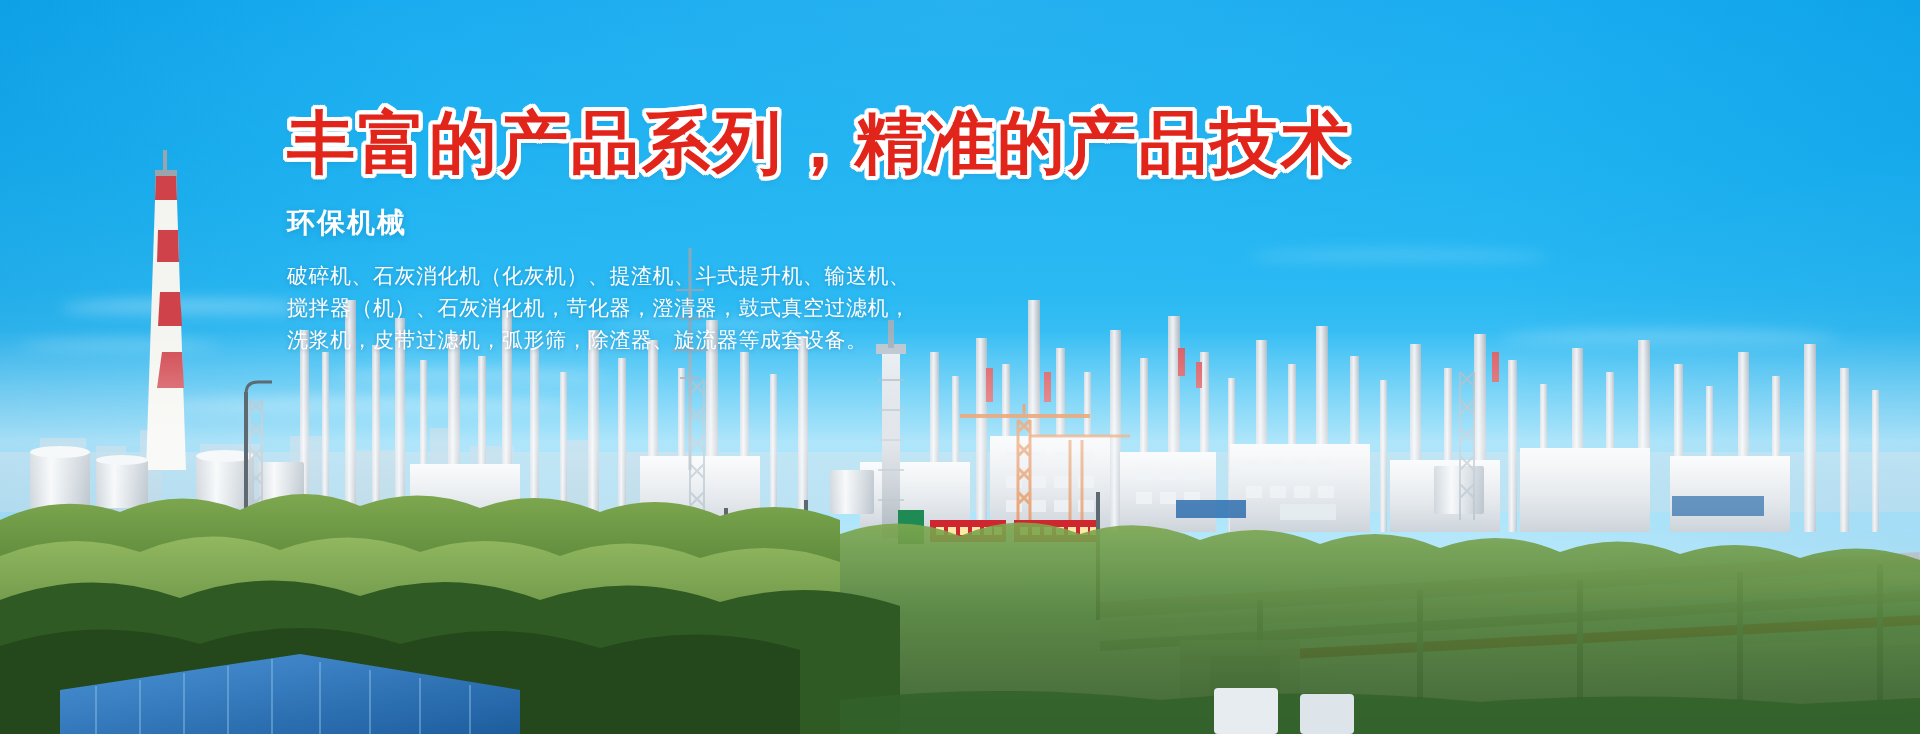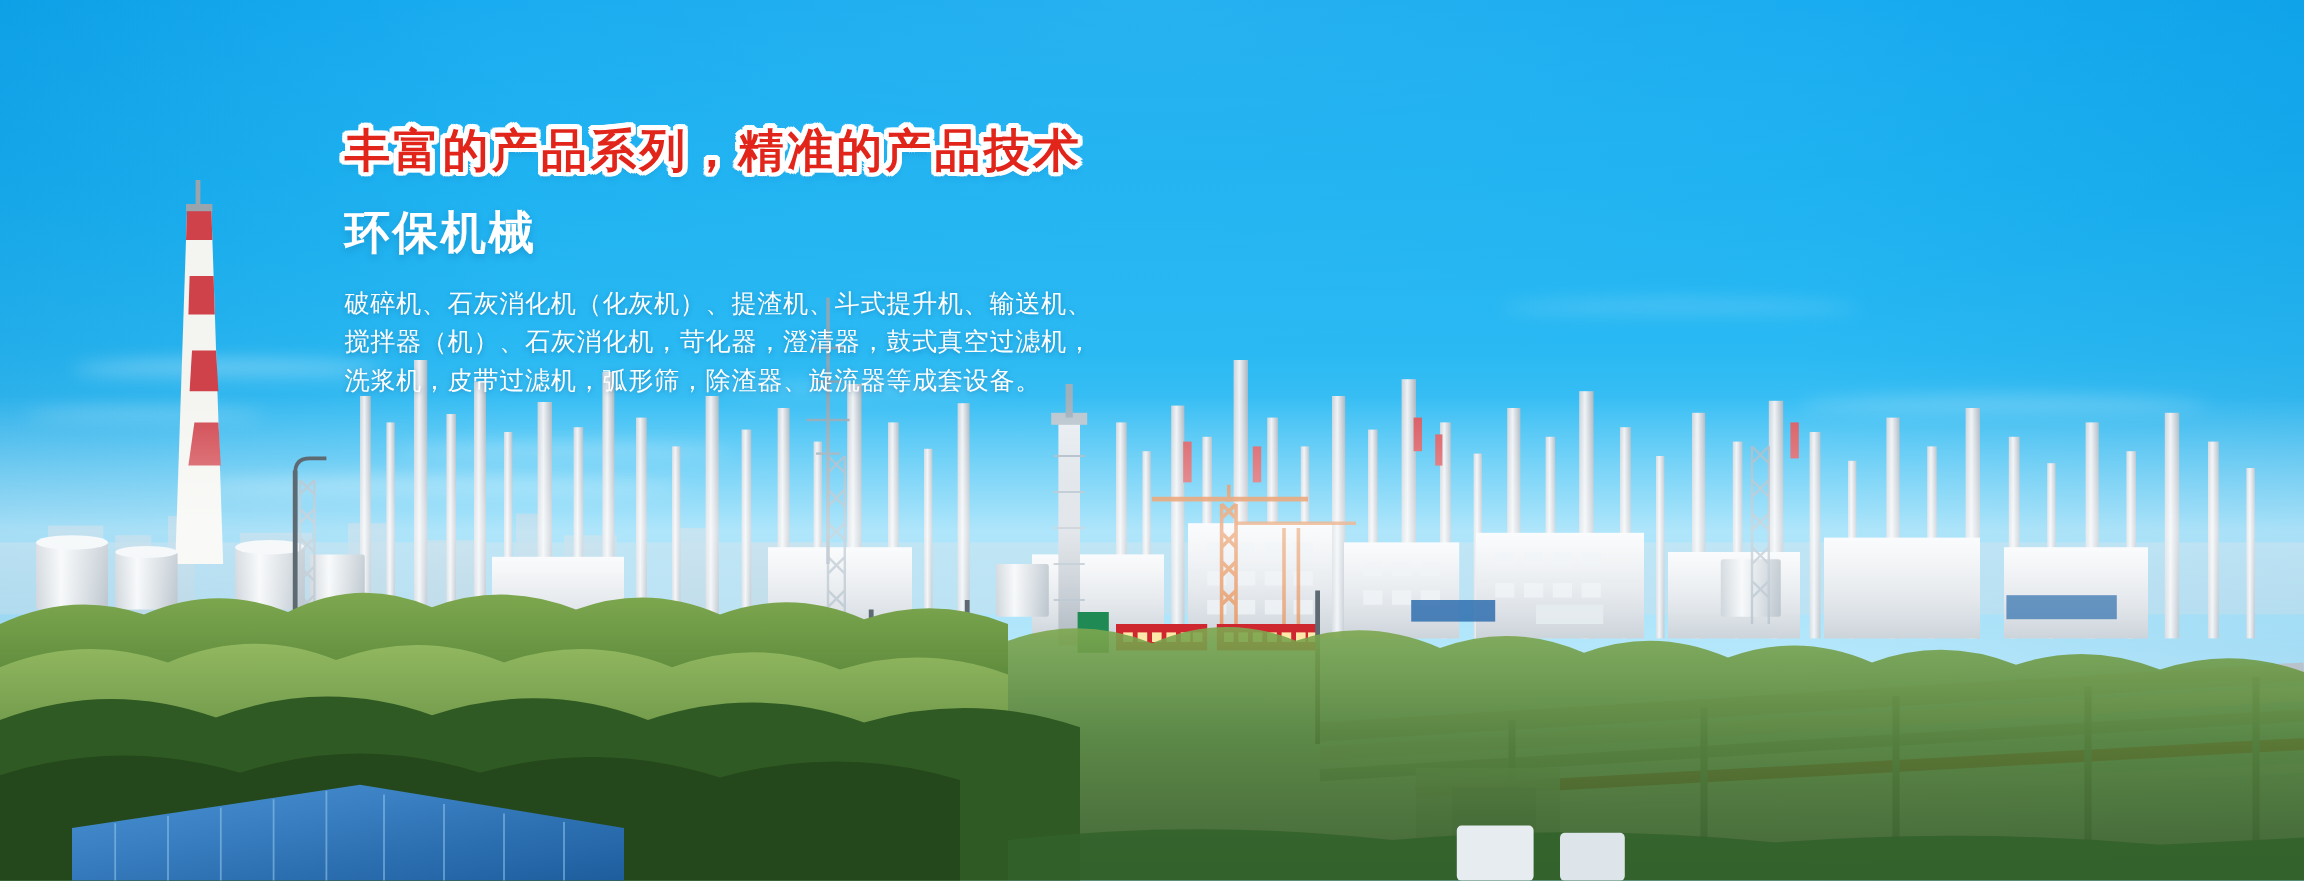--- a/index.html
+++ b/index.html
@@ -40,41 +40,41 @@
     opacity:.55;
   }
 
   
   .overlay {
     position:absolute;
     left:287px; top:104px;
     width:1000px;
   }
   .headline {
-    font-size:38px;
+    font-size:68px;
     font-weight:bold;
     color:#e1251b;
     letter-spacing:3px;
     line-height:1.15;
     white-space:nowrap;
     -webkit-text-stroke:0px;
     text-shadow:
       -3px -3px 0 #fff,  3px -3px 0 #fff,
       -3px  3px 0 #fff,  3px  3px 0 #fff,
       -4px  0   0 #fff,  4px  0   0 #fff,
        0   -4px 0 #fff,  0    4px 0 #fff,
       -4px -2px 0 #fff,  4px -2px 0 #fff,
       -4px  2px 0 #fff,  4px  2px 0 #fff,
       -2px -4px 0 #fff,  2px -4px 0 #fff,
       -2px  4px 0 #fff,  2px  4px 0 #fff,
        0    5px 6px rgba(0,70,120,.18);
   }
   .subhead {
     margin-top:24px;
-    font-size:38px;
+    font-size:28px;
     font-weight:bold;
     color:#ffffff;
     letter-spacing:2px;
     line-height:1.2;
     text-shadow:0 2px 6px rgba(0,80,130,.25);
   }
   .body-text {
     margin-top:20px;
     font-size:21px;
     line-height:32px;

